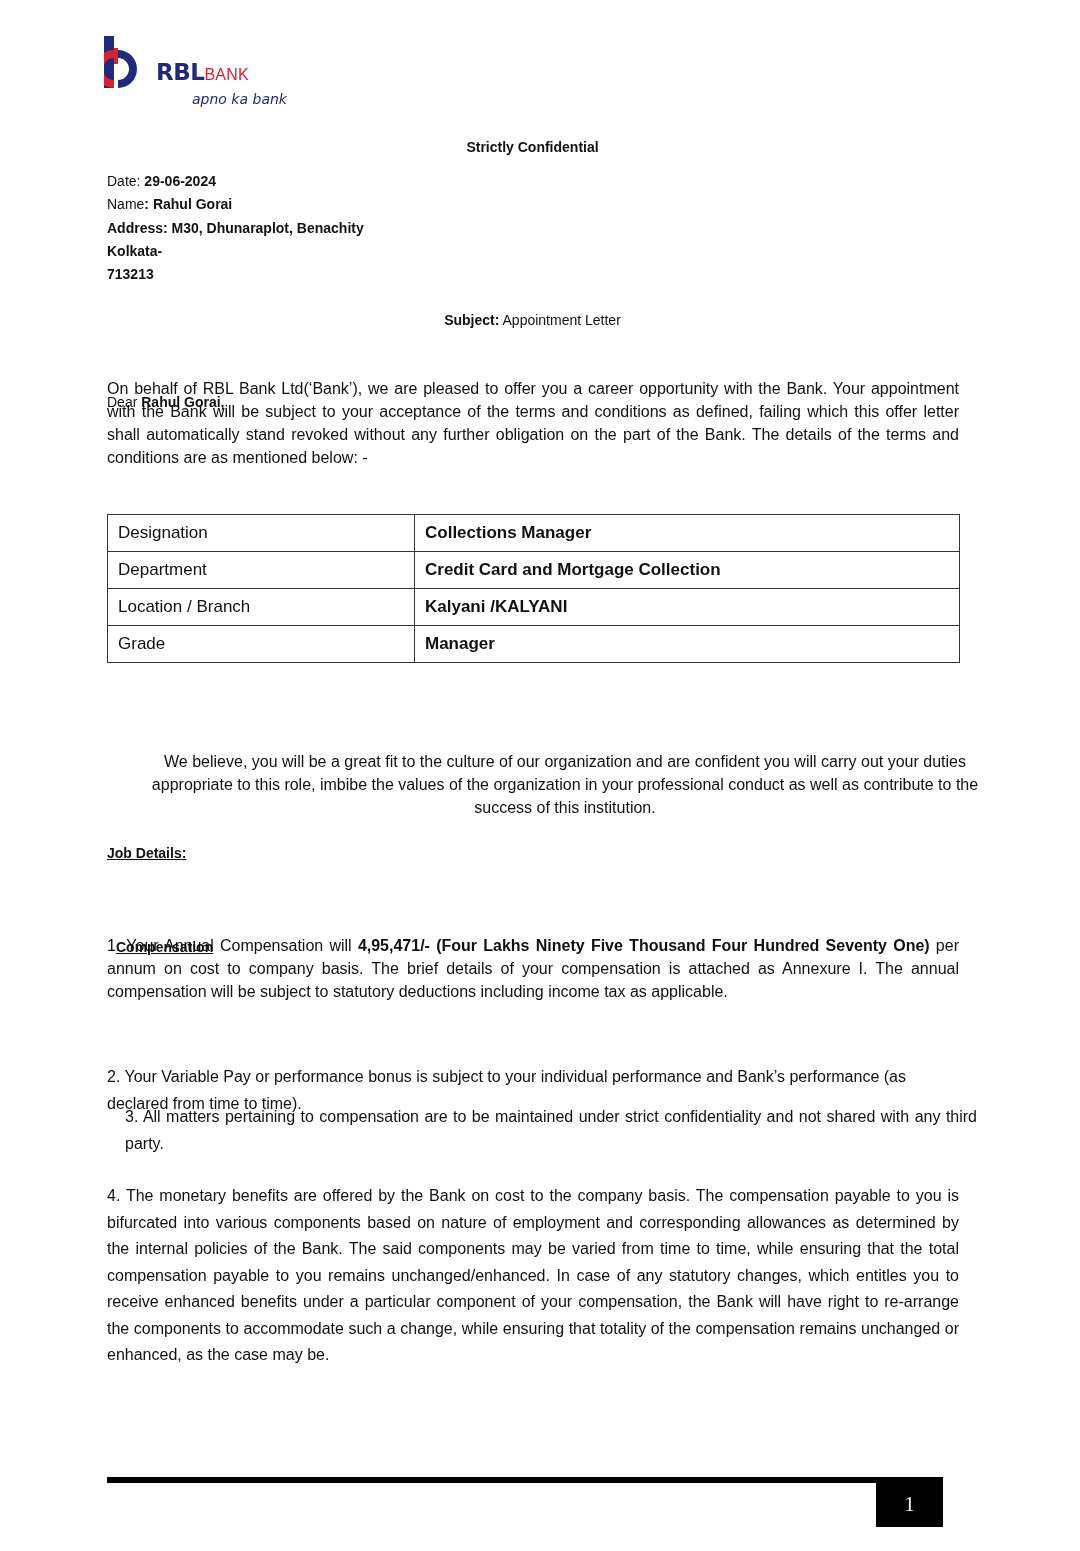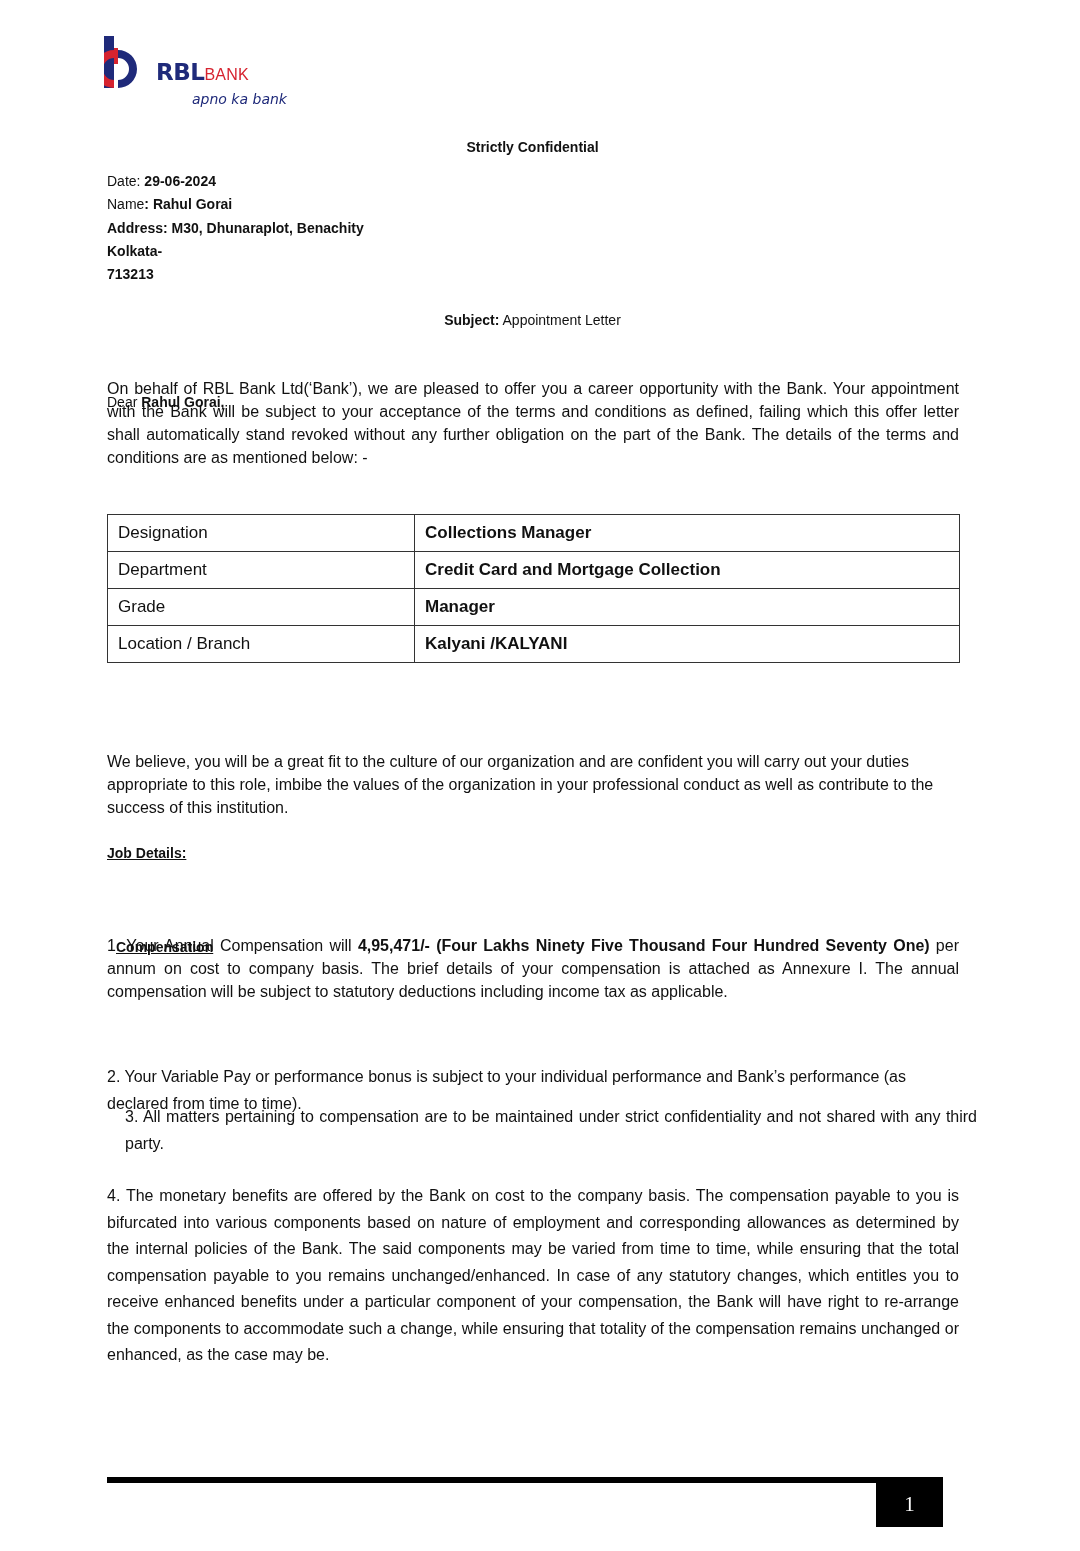--- a/index.html
+++ b/index.html
@@ -82,31 +82,31 @@
     <tbody>
       <tr>
         <td class="k">Designation</td>
         <td class="v">Collections Manager</td>
       </tr>
       <tr>
         <td class="k">Department</td>
         <td class="v">Credit Card and Mortgage Collection</td>
       </tr>
       <tr>
+        <td class="k">Location / Branch</td>
+        <td class="v">Kalyani /KALYANI</td>
+      </tr>
+      <tr>
         <td class="k">Grade</td>
         <td class="v">Manager</td>
-      </tr>
-      <tr>
-        <td class="k">Location / Branch</td>
-        <td class="v">Kalyani /KALYANI</td>
       </tr>
     </tbody>
   </table>
 
-  <div class="para" style="top:750px; text-align:left;">We believe, you will be a great fit to the culture of our organization and are confident you will carry out your duties appropriate to this role, imbibe the values of the organization in your professional conduct as well as contribute to the success of this institution.</div>
+  <div class="para" style="top:750px; text-align:center;margin-left:32px;">We believe, you will be a great fit to the culture of our organization and are confident you will carry out your duties appropriate to this role, imbibe the values of the organization in your professional conduct as well as contribute to the success of this institution.</div>
 
   <div class="t u" style="left:107px; top:842px;">Job Details:</div>
   <div class="t u" style="left:116px; top:888px;margin-top:48px;">Compensation</div>
 
   <div class="para" style="top:934px;">
     <span>1. Your Annual Compensation will </span><span class="b">4,95,471/- (Four Lakhs Ninety Five Thousand Four Hundred Seventy One)</span><span> per annum on cost to company basis.  The brief details of your compensation is attached as Annexure I. The annual compensation will be subject to statutory deductions including income tax as applicable.</span>
   </div>
   <div class="para loose" style="top:1024px; text-align:left;margin-top:40px;">2. Your Variable Pay or performance bonus is subject to your individual performance and Bank’s performance (as declared from time to time).</div>
   <div class="para loose" style="top:1104px;margin-left:18px;">3. All matters pertaining to compensation are to be maintained under strict confidentiality and not shared with any third party.</div>
   <div class="para loose" style="top:1183px;">4. The monetary benefits are offered by the Bank on cost to the company basis. The compensation payable to you is bifurcated into various components based on nature of employment and corresponding allowances as determined by the internal policies of the Bank. The said components may be varied from time to time, while ensuring that the total compensation payable to you remains unchanged/enhanced. In case of any statutory changes, which entitles you to receive enhanced benefits under a particular component of your compensation, the Bank will have right to re-arrange the components to accommodate such a change, while ensuring that totality of the compensation remains unchanged or enhanced, as the case may be.</div>

